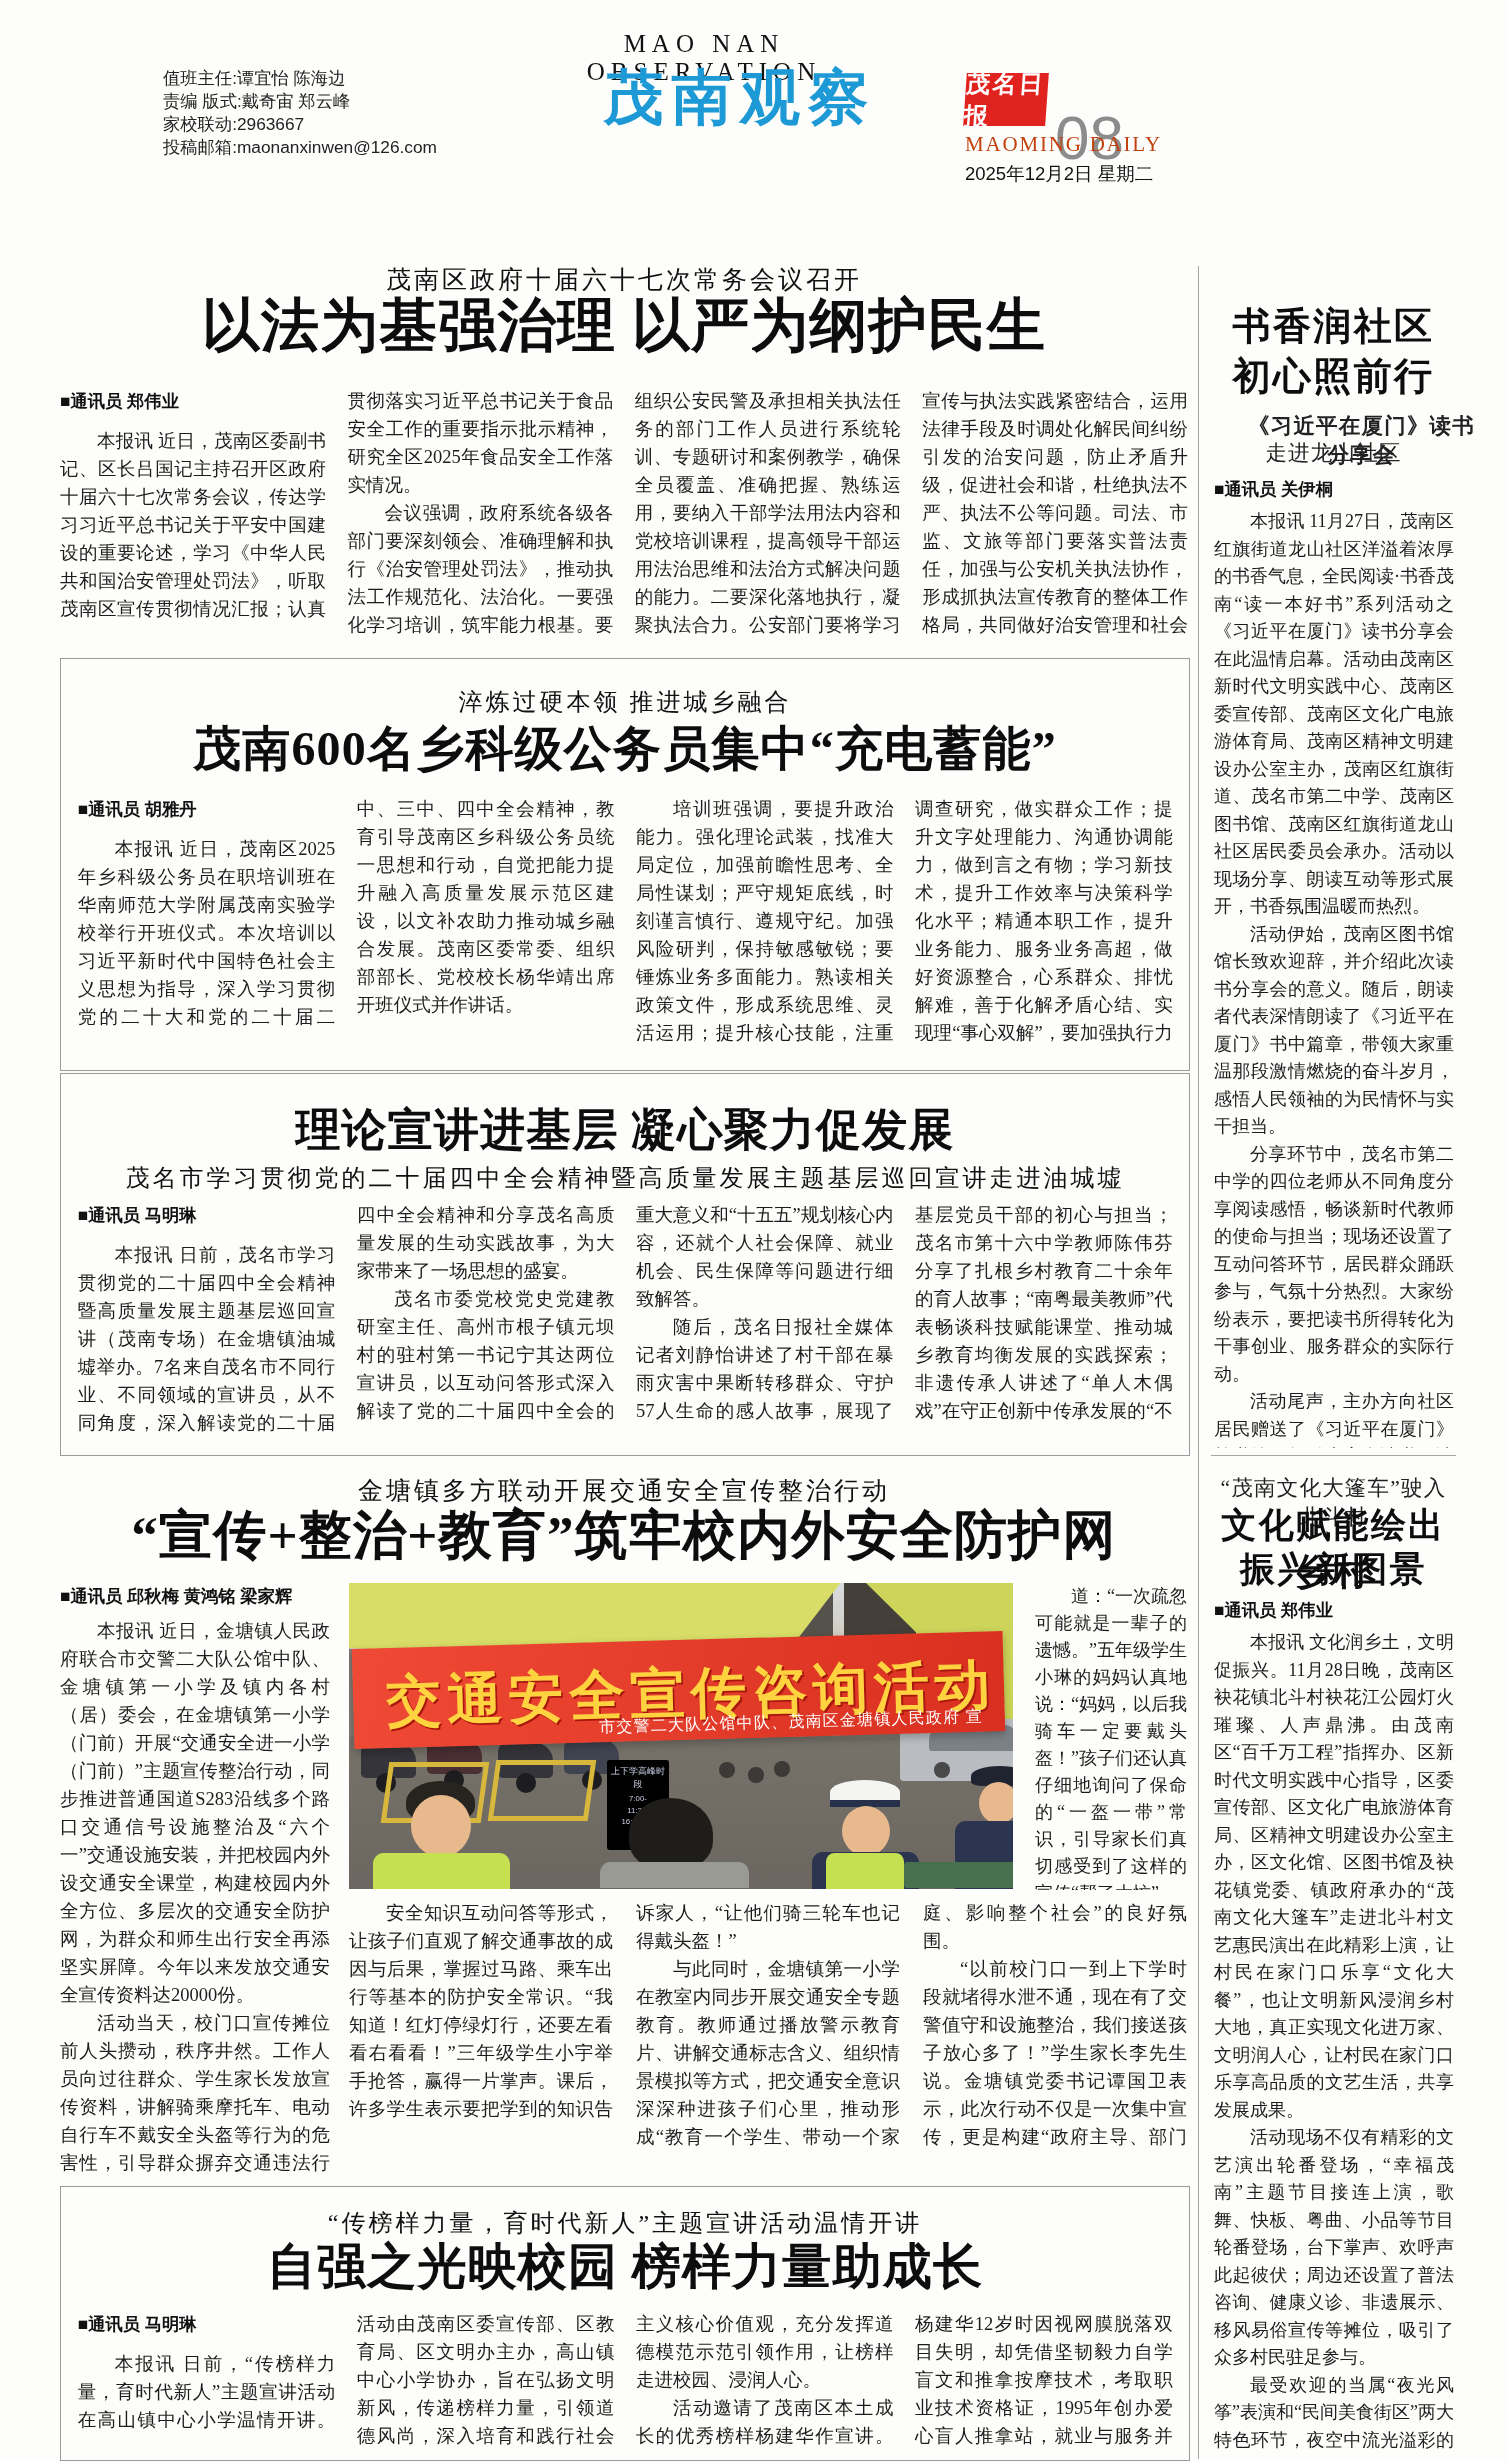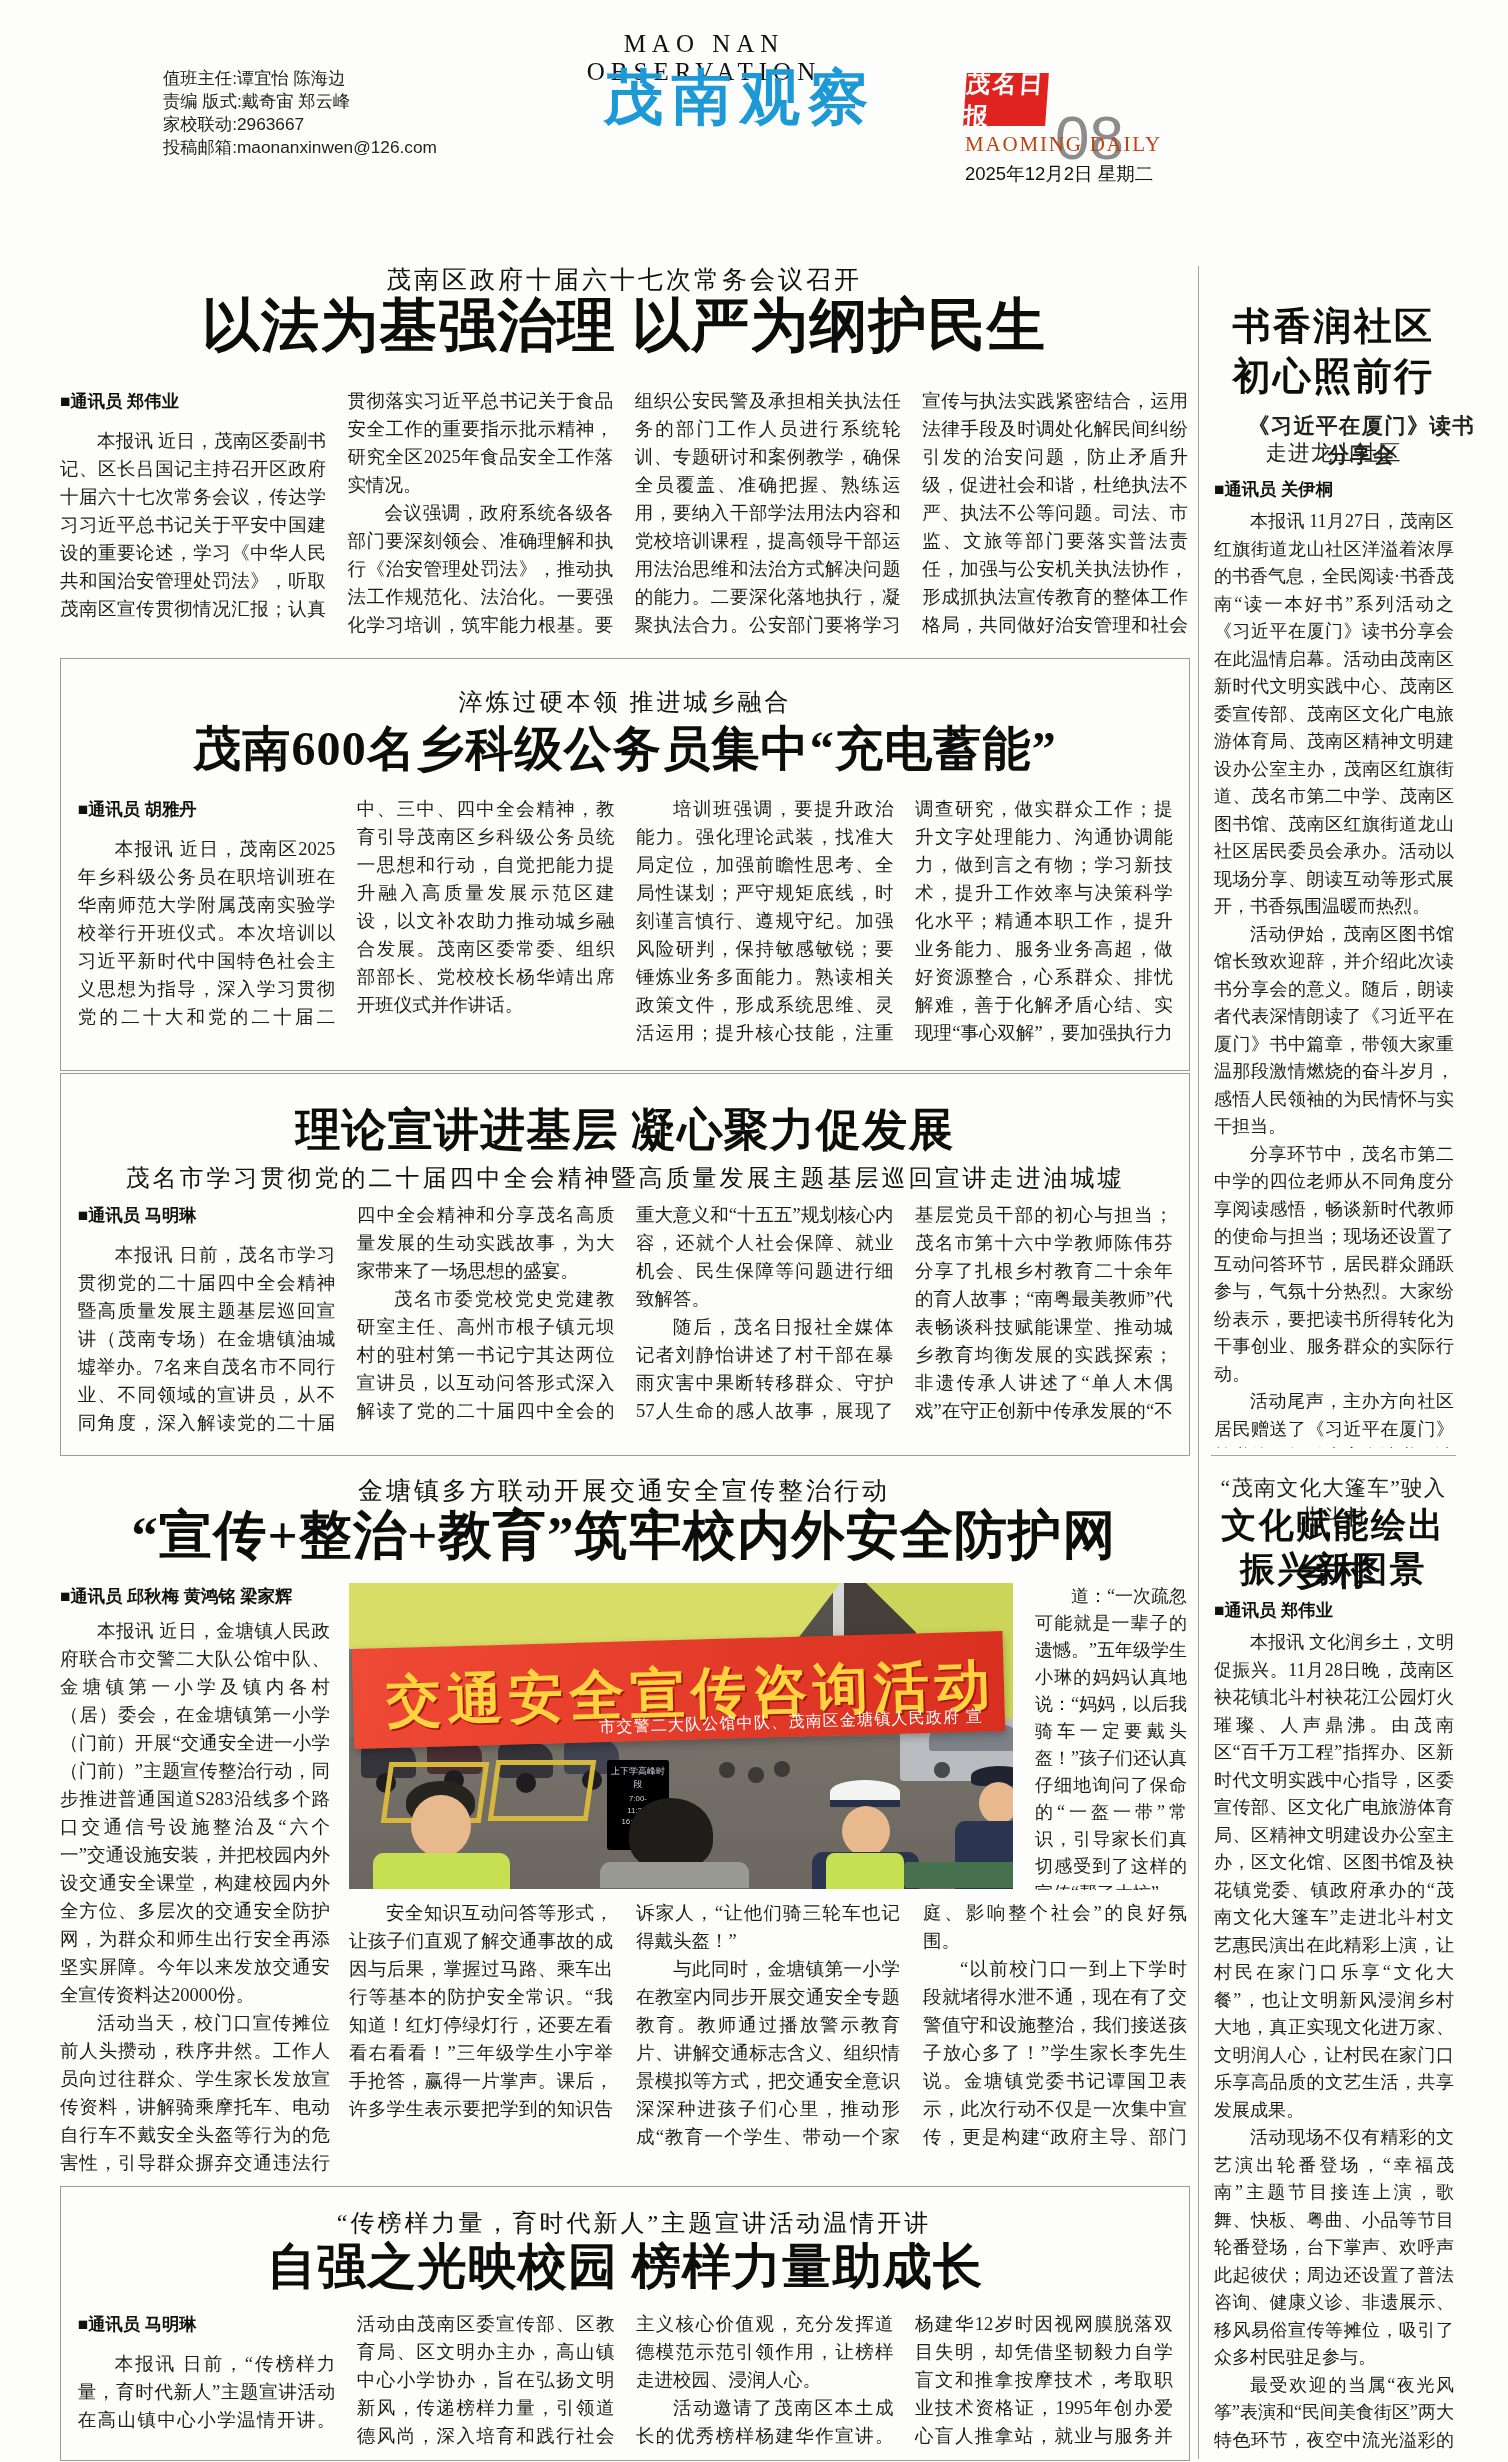--- a/index.html
+++ b/index.html
@@ -226,21 +226,21 @@
   <div class="abs side-h" style="left:1211px;top:1502px;width:245px;font-size:35px;">文化赋能绘出乡村</div>
   <div class="abs side-h" style="left:1211px;top:1546px;width:245px;font-size:35px;">振兴新图景</div>
   <div class="abs byline" style="left:1214px;top:1598px;">■通讯员 郑伟业</div>
   <div class="abs side-body" style="left:1214px;top:1629px;width:240px;height:828px;">
       <p>本报讯 文化润乡土，文明促振兴。11月28日晚，茂南区袂花镇北斗村袂花江公园灯火璀璨、人声鼎沸。由茂南区“百千万工程”指挥办、区新时代文明实践中心指导，区委宣传部、区文化广电旅游体育局、区精神文明建设办公室主办，区文化馆、区图书馆及袂花镇党委、镇政府承办的“茂南文化大篷车”走进北斗村文艺惠民演出在此精彩上演，让村民在家门口乐享“文化大餐”，也让文明新风浸润乡村大地，真正实现文化进万家、文明润人心，让村民在家门口乐享高品质的文艺生活，共享发展成果。</p>
       <p>活动现场不仅有精彩的文艺演出轮番登场，“幸福茂南”主题节目接连上演，歌舞、快板、粤曲、小品等节目轮番登场，台下掌声、欢呼声此起彼伏；周边还设置了普法咨询、健康义诊、非遗展示、移风易俗宣传等摊位，吸引了众多村民驻足参与。</p>
       <p>最受欢迎的当属“夜光风筝”表演和“民间美食街区”两大特色环节，夜空中流光溢彩的风筝与地上飘香的美食，勾勒出乡村夜晚最美的烟火气。现场还开展了平安建设、移风易俗主题有奖问答，让文明理念在欢声笑语中深入人心，引发了在场群众的广泛共鸣。</p>
     </div>
 
   <div class="abs boxed" style="left:60px;top:2186px;width:1128px;height:273px;">
-    <div class="abs kicker" style="left:9px;top:20px;width:100%;font-size:24px;">“传榜样力量，育时代新人”主题宣讲活动温情开讲</div>
+    <div class="abs kicker" style="left:0;top:20px;width:100%;font-size:24px;">“传榜样力量，育时代新人”主题宣讲活动温情开讲</div>
     <div class="abs headline" style="left:0;top:51px;width:100%;font-size:49px;line-height:58px;">自强之光映校园 榜样力量助成长</div>
     <div class="abs art-body cols4" style="left:16.7px;top:123px;width:1095px;height:143px;">
       <div class="byline">■通讯员 马明琳</div>
       <div>
           <p>本报讯 日前，“传榜样力量，育时代新人”主题宣讲活动在高山镇中心小学温情开讲。活动由茂南区委宣传部、区教育局、区文明办主办，高山镇中心小学协办，旨在弘扬文明新风，传递榜样力量，引领道德风尚，深入培育和践行社会主义核心价值观，充分发挥道德模范示范引领作用，让榜样走进校园、浸润人心。</p>
           <p>活动邀请了茂南区本土成长的优秀榜样杨建华作宣讲。杨建华12岁时因视网膜脱落双目失明，却凭借坚韧毅力自学盲文和推拿按摩技术，考取职业技术资格证，1995年创办爱心盲人推拿站，就业与服务并举，还在照顾家庭的同时坚持公益助残，先后荣获“全国自强模范”“广东好人”等荣誉称号。</p>
         </div>
     </div>
   </div>
 

